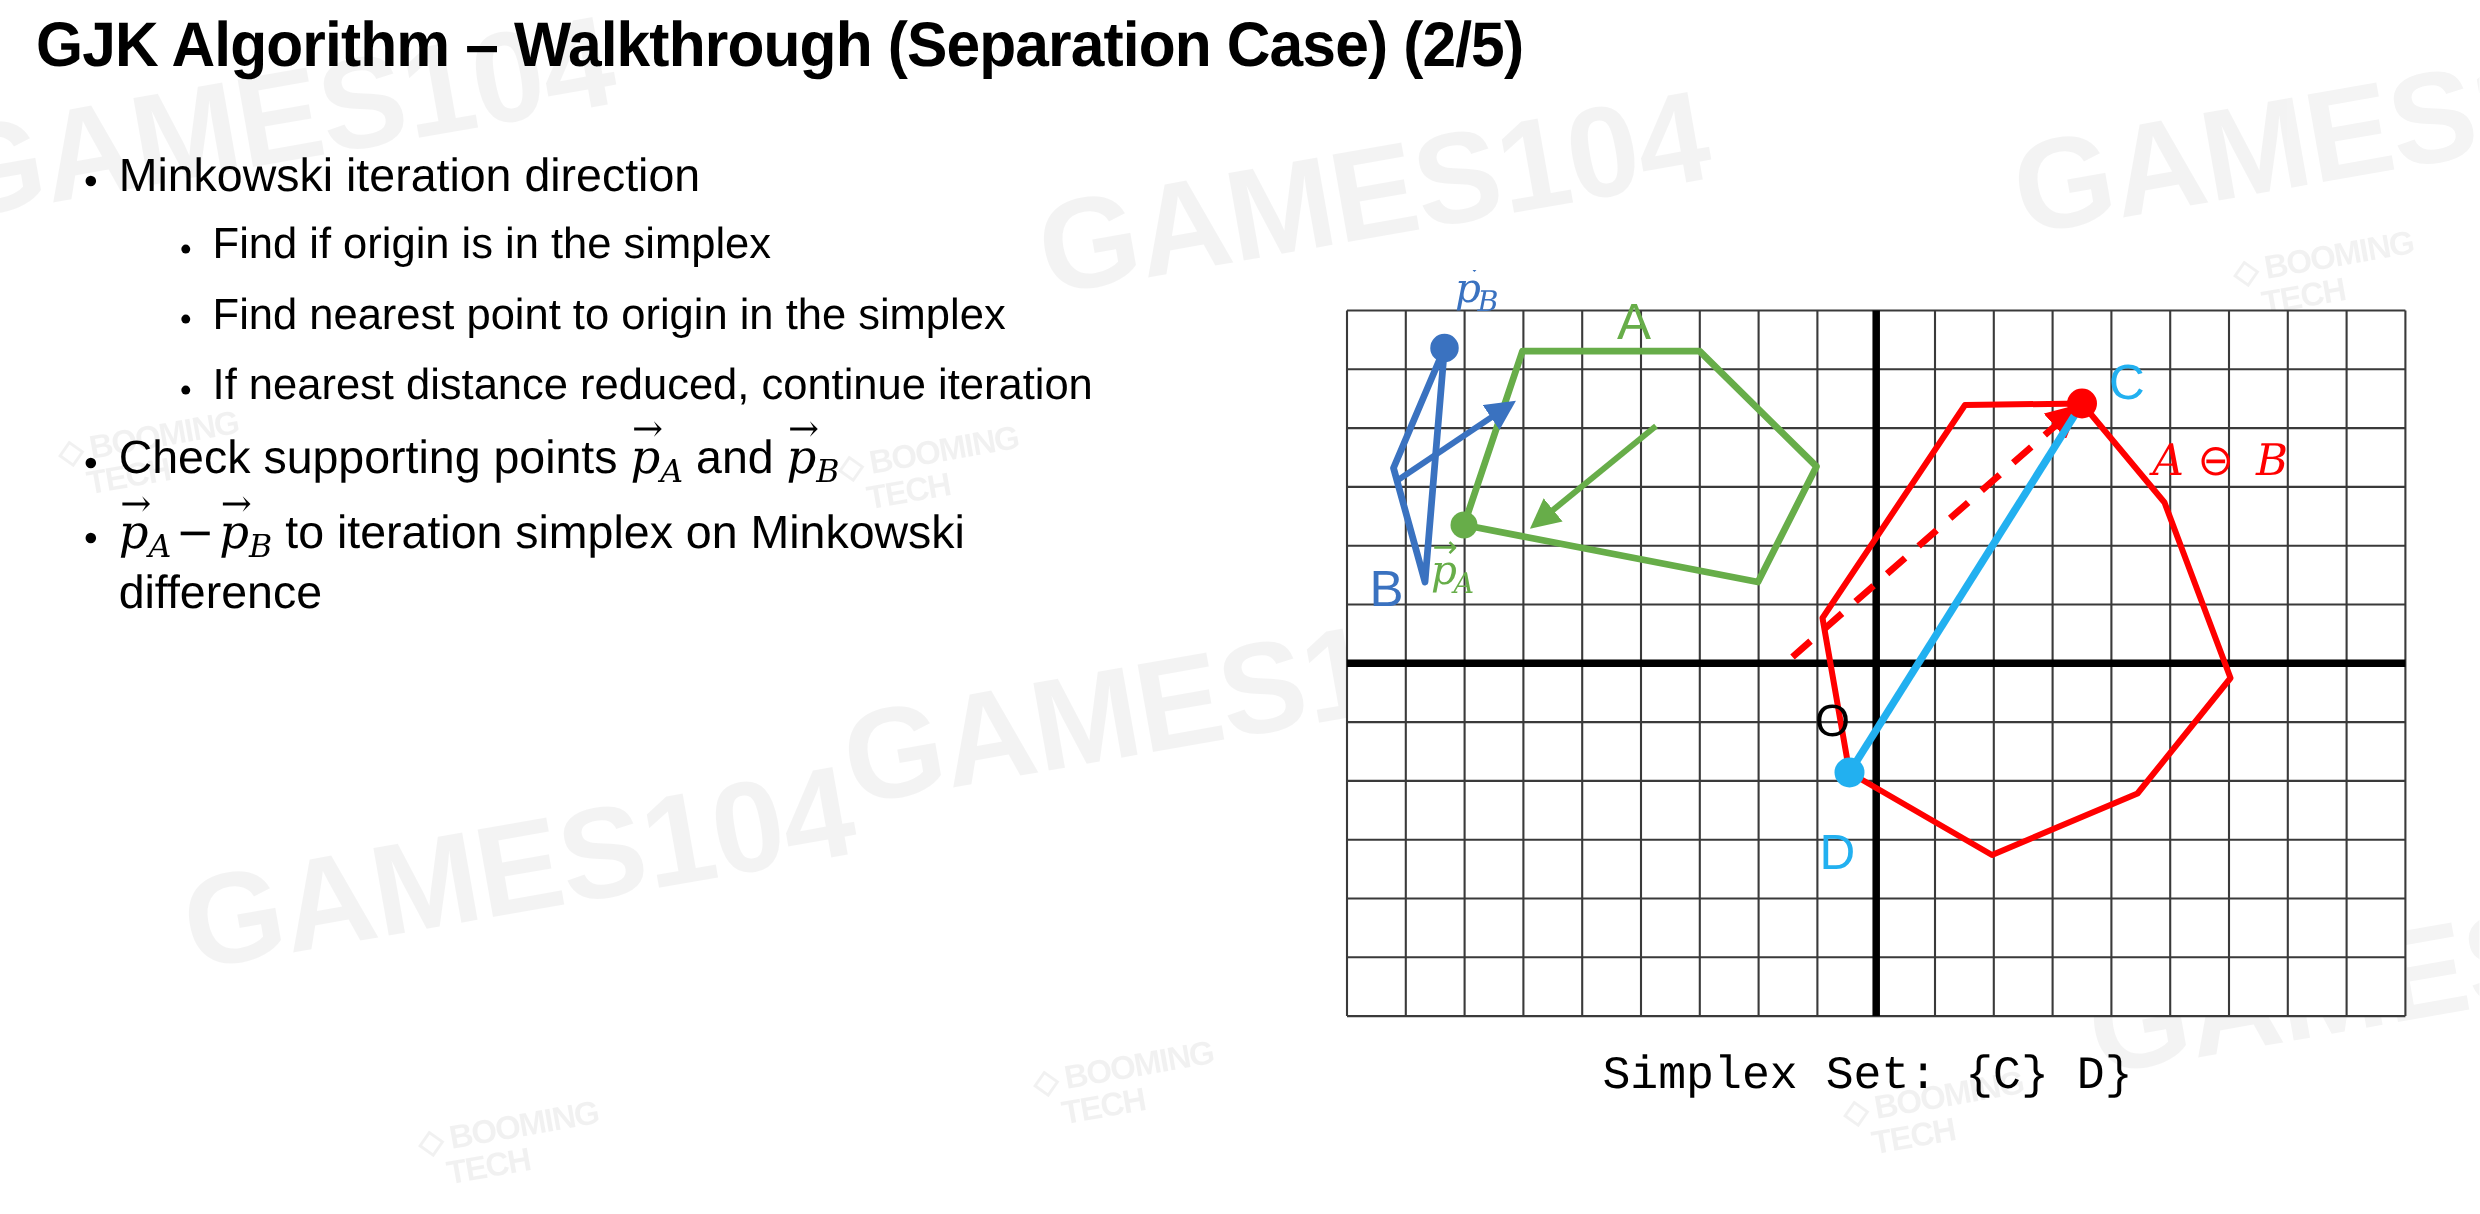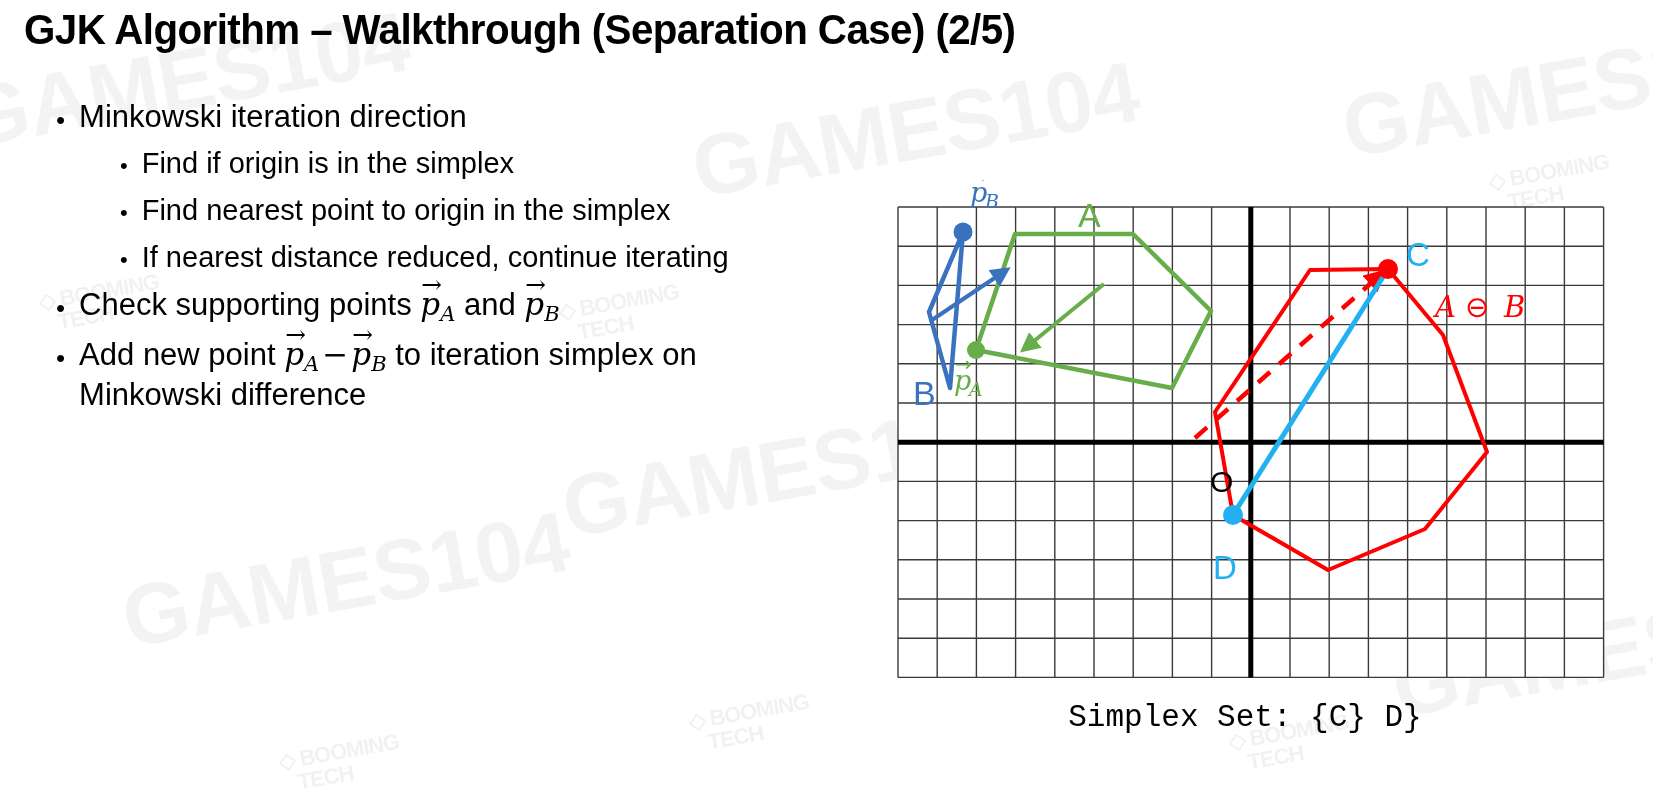--- a/index.html
+++ b/index.html
@@ -108,34 +108,34 @@
       <span class="txt">Find if origin is in the simplex</span>
     </div>
 
     <div class="li lvl2">
       <span class="dot">•</span>
       <span class="txt">Find nearest point to origin in the simplex</span>
     </div>
 
     <div class="li lvl2">
       <span class="dot">•</span>
-      <span class="txt">If nearest distance reduced, continue iterating</span>
+      <span class="txt">If nearest distance reduced, continue iteration</span>
     </div>
 
     <div class="li lvl1">
       <span class="dot">•</span>
       <span class="txt">
         <span>Check supporting points </span><span class="mth"><span class="base"><span class="vecarrow">→</span><span>p</span></span><span class="sub">A</span></span><span> and </span><span class="mth"><span class="base"><span class="vecarrow">→</span><span>p</span></span><span class="sub">B</span></span>
       </span>
     </div>
 
     <div class="li lvl1">
       <span class="dot">•</span>
       <span class="txt">
-        <span>Add new point </span><span class="mth"><span class="base"><span class="vecarrow">→</span><span>p</span></span><span class="sub">A</span></span><span class="opminus">−</span><span class="mth"><span class="base"><span class="vecarrow">→</span><span>p</span></span><span class="sub">B</span></span><span> to iteration simplex on Minkowski difference</span>
+        <span class="mth"><span class="base"><span class="vecarrow">→</span><span>p</span></span><span class="sub">A</span></span><span class="opminus">−</span><span class="mth"><span class="base"><span class="vecarrow">→</span><span>p</span></span><span class="sub">B</span></span><span> to iteration simplex on Minkowski difference</span>
       </span>
     </div>
 
   </div>
 
   <div id="diagram">
     <svg id="dsvg" width="790" height="510" viewBox="0 0 790 510">
         <defs>
           <marker id="ahBlue" markerWidth="5" markerHeight="5" refX="2.4" refY="2.5" orient="auto" markerUnits="strokeWidth">
             <path d="M0,0 L5,2.5 L0,5 z" fill="#3a72c0"></path>

